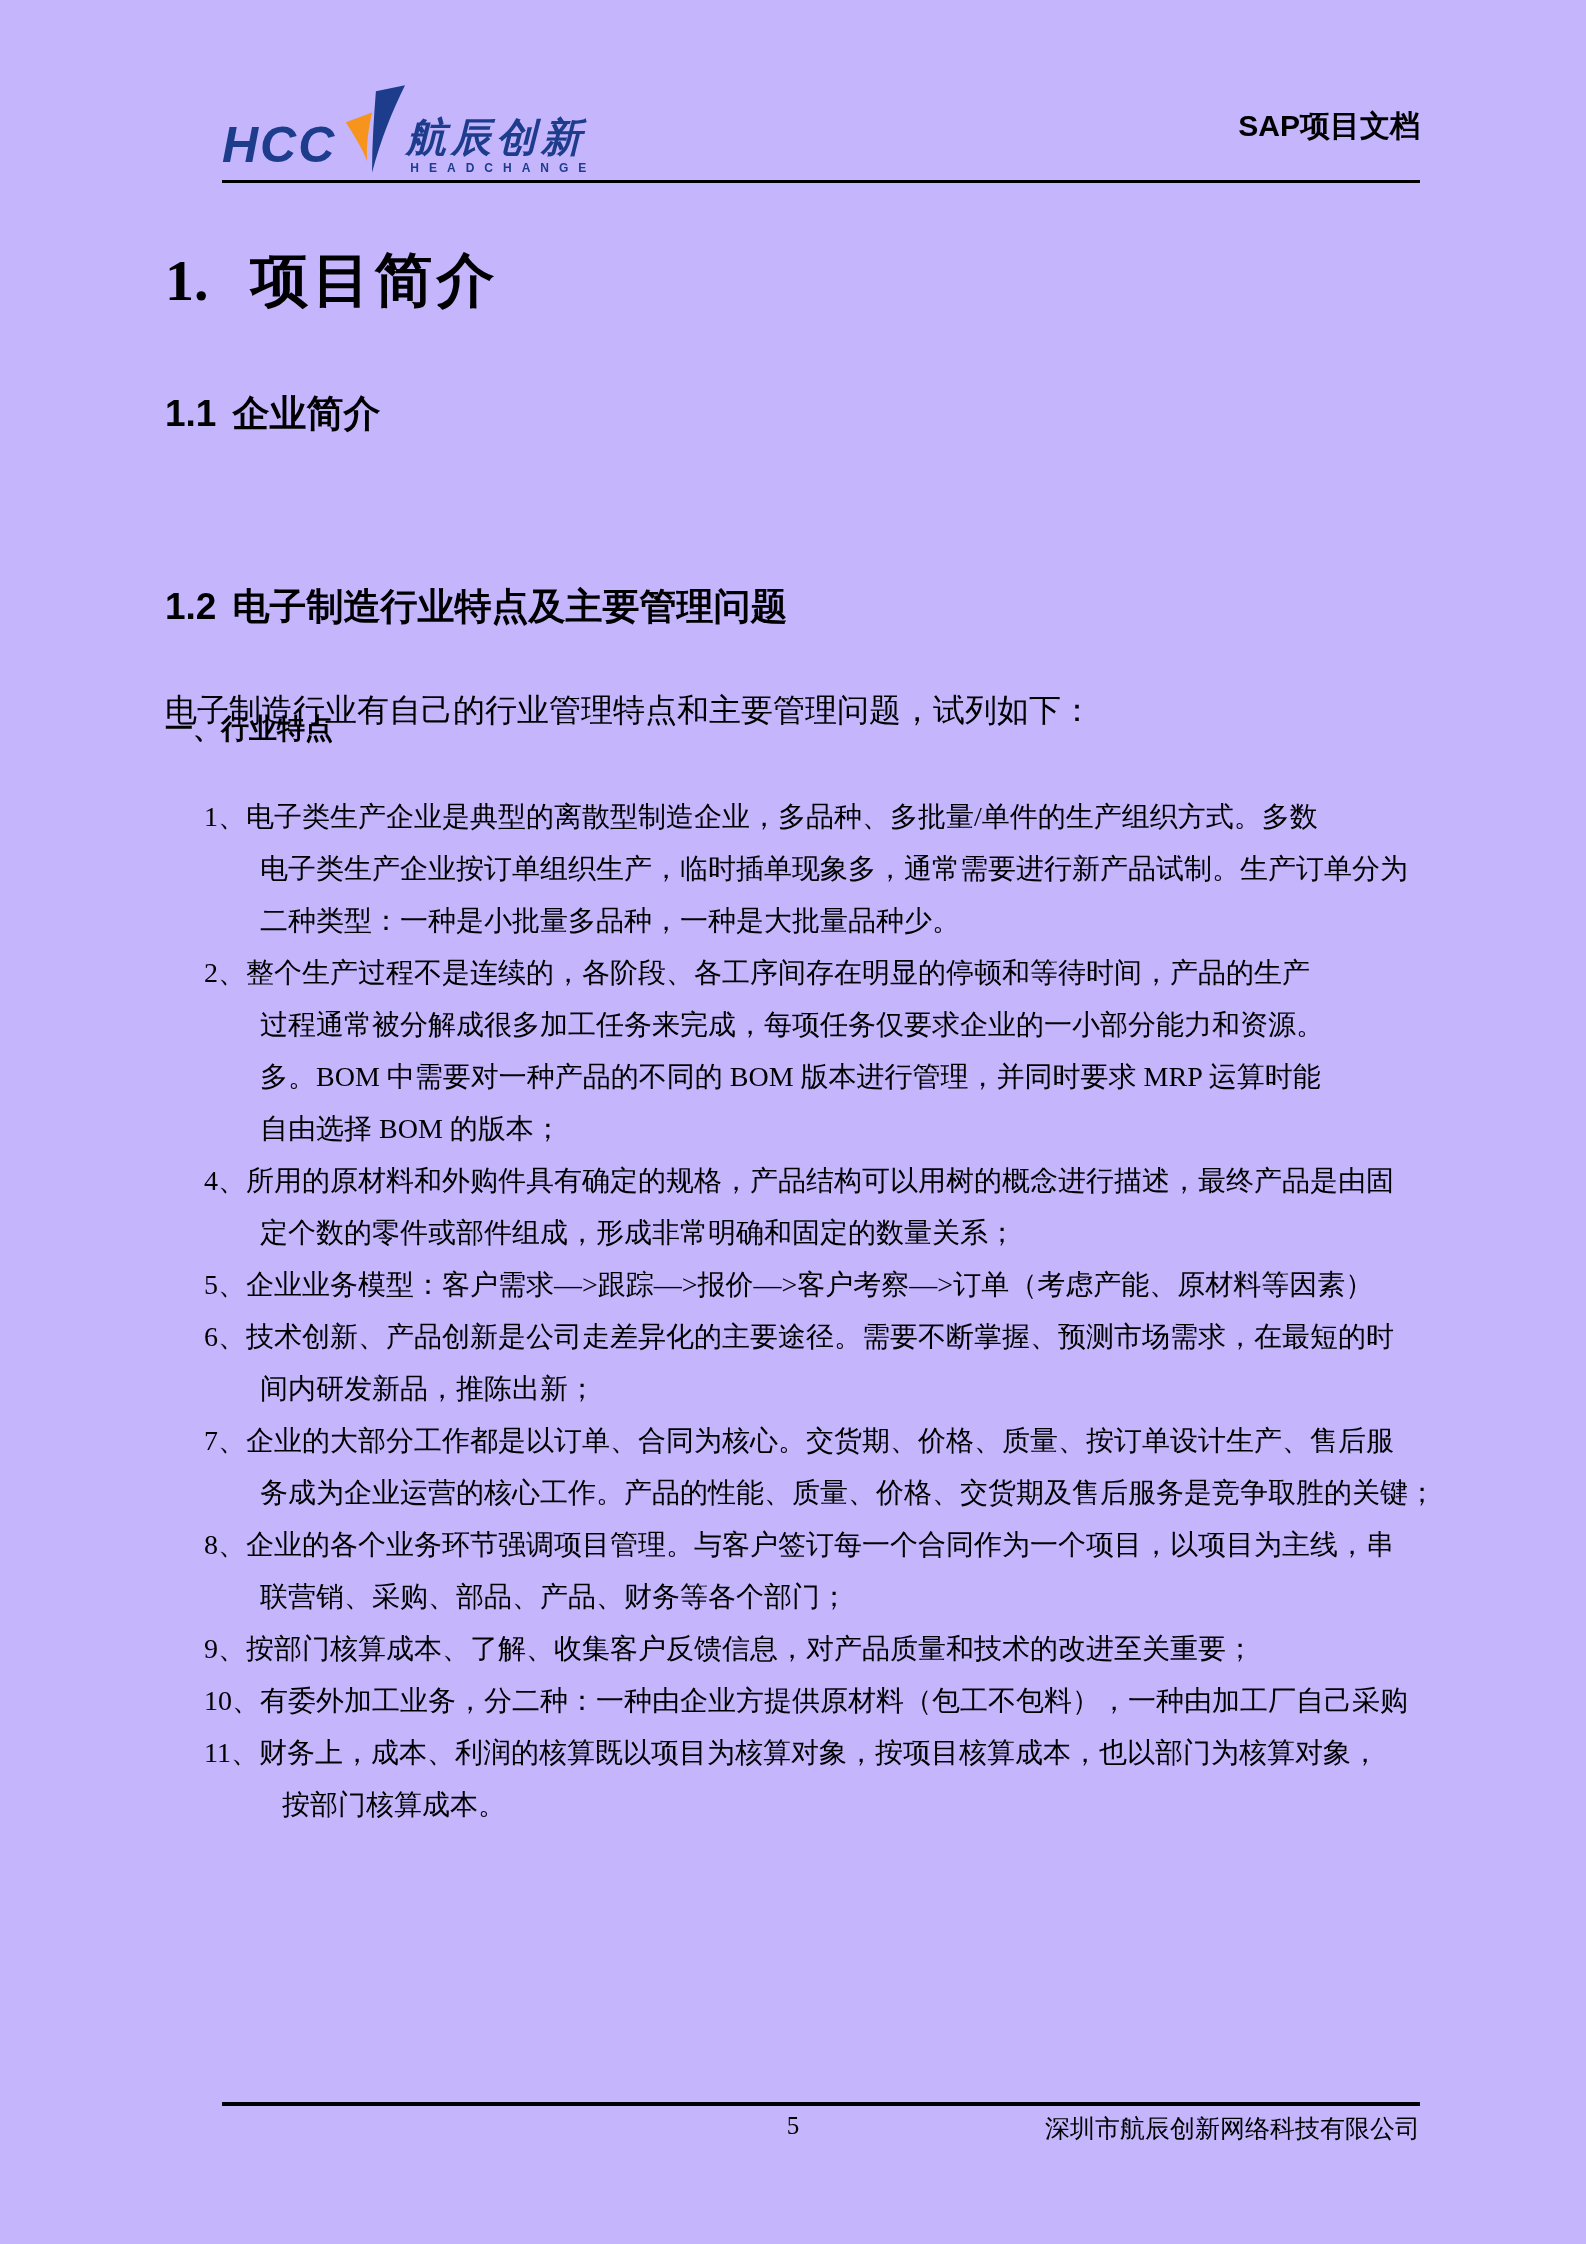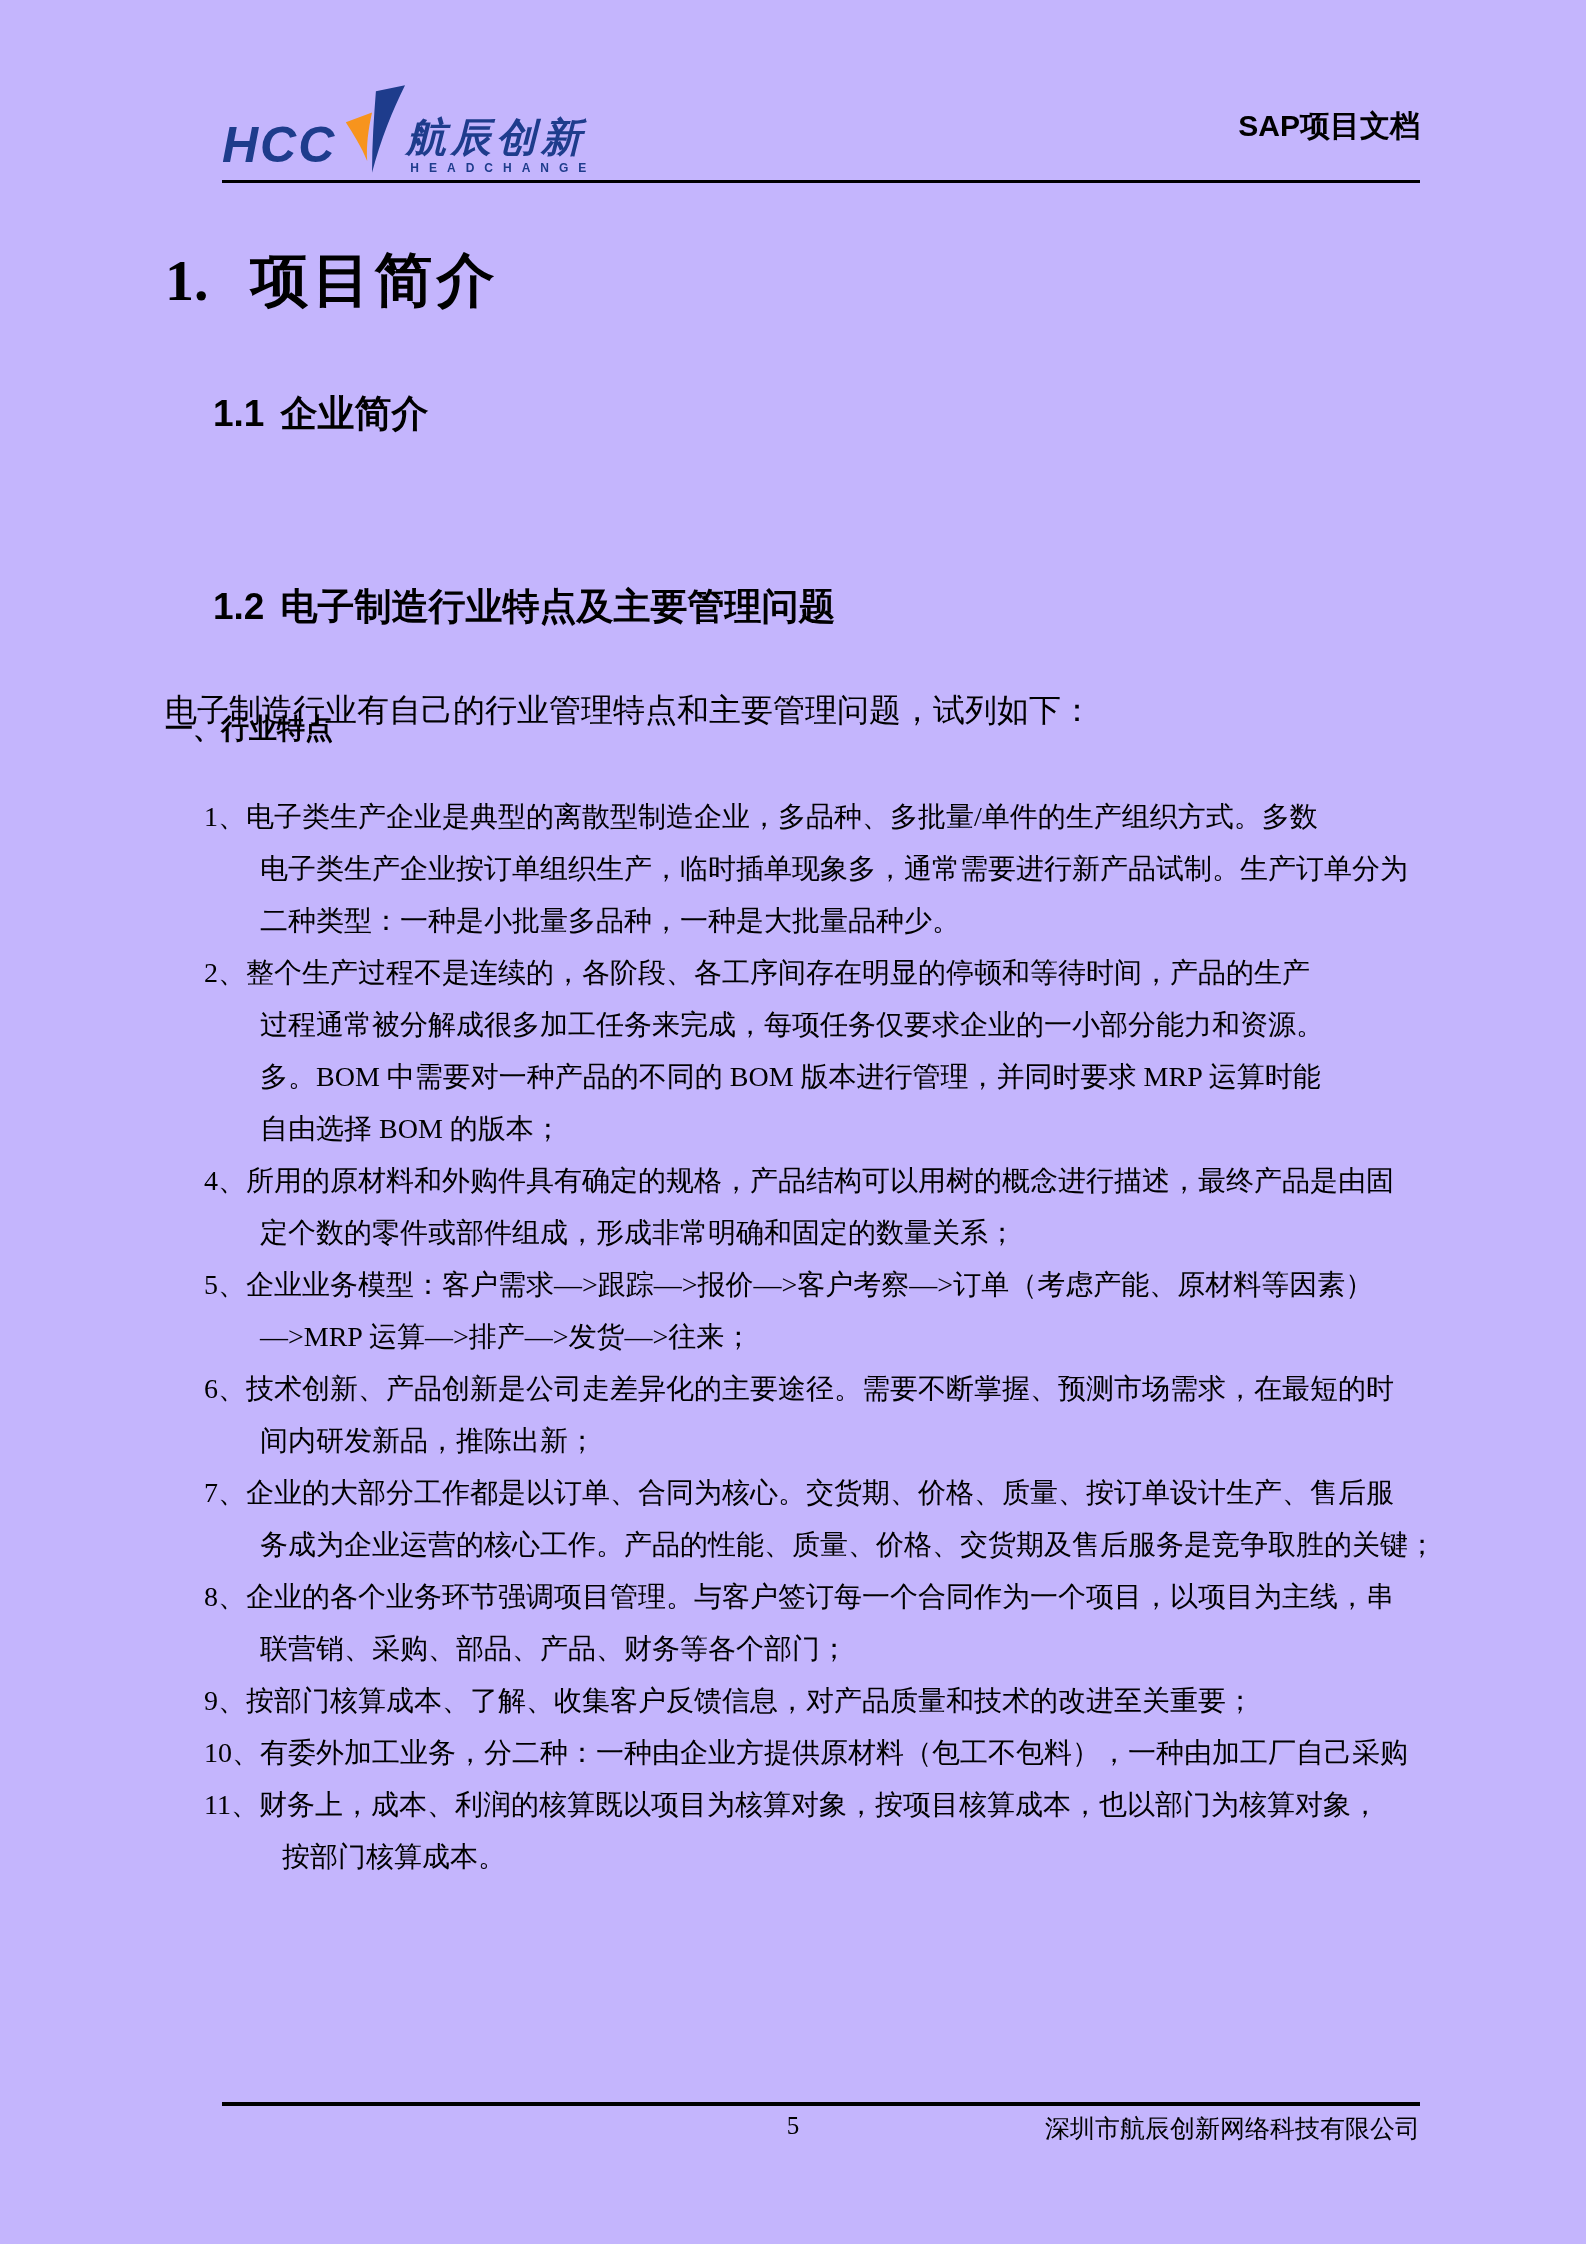--- a/index.html
+++ b/index.html
@@ -52,21 +52,21 @@
     position:absolute;left:165px;top:246px;
     font-family:"Liberation Serif","DejaVu Serif",serif;
     font-weight:700;font-size:58px;letter-spacing:4px;line-height:1.2;
   }
   .h1 .no{margin-right:42px;letter-spacing:0;}
   .h2{
     position:absolute;left:165px;
     font-family:"Liberation Sans","DejaVu Sans",sans-serif;
     font-weight:700;font-size:37px;line-height:1.2;
   }
-  .h2 .no{margin-right:16px;margin-left:48px;}
+  .h2 .no{margin-right:16px;}
   .h2-11{top:392px;}
   .h2-12{top:585px;}
   
   .intro{
     position:absolute;left:165px;top:688px;
     font-size:32px;line-height:1.4;white-space:nowrap;
   }
   .list-head{
     position:absolute;left:165px;top:710px;
     font-family:"Liberation Sans","DejaVu Sans",sans-serif;
@@ -136,21 +136,20 @@
       <div>
         <div class="line" style="padding-left: 56px;"><span>多。BOM 中需要对一种产品的不同的 BOM 版本进行管理，并同时要求 MRP 运算时能</span></div>
         <div class="line" style="padding-left: 56px;"><span>自由选择 BOM 的版本；</span></div>
       </div>
       <div>
         <div class="line"><span>4、</span><span>所用的原材料和外购件具有确定的规格，产品结构可以用树的概念进行描述，最终产品是由固</span></div>
         <div class="line" style="padding-left: 56px;"><span>定个数的零件或部件组成，形成非常明确和固定的数量关系；</span></div>
       </div>
       <div>
         <div class="line"><span>5、</span><span>企业业务模型：客户需求—&gt;跟踪—&gt;报价—&gt;客户考察—&gt;订单（考虑产能、原材料等因素）</span></div>
-        <div class="line" style="padding-left: 56px;"><span>—&gt;MRP 运算—&gt;排产—&gt;发货—&gt;往来；</span></div>
       </div>
       <div>
         <div class="line"><span>6、</span><span>技术创新、产品创新是公司走差异化的主要途径。需要不断掌握、预测市场需求，在最短的时</span></div>
         <div class="line" style="padding-left: 56px;"><span>间内研发新品，推陈出新；</span></div>
       </div>
       <div>
         <div class="line"><span>7、</span><span>企业的大部分工作都是以订单、合同为核心。交货期、价格、质量、按订单设计生产、售后服</span></div>
         <div class="line" style="padding-left: 56px;"><span>务成为企业运营的核心工作。产品的性能、质量、价格、交货期及售后服务是竞争取胜的关键；</span></div>
       </div>
       <div>

